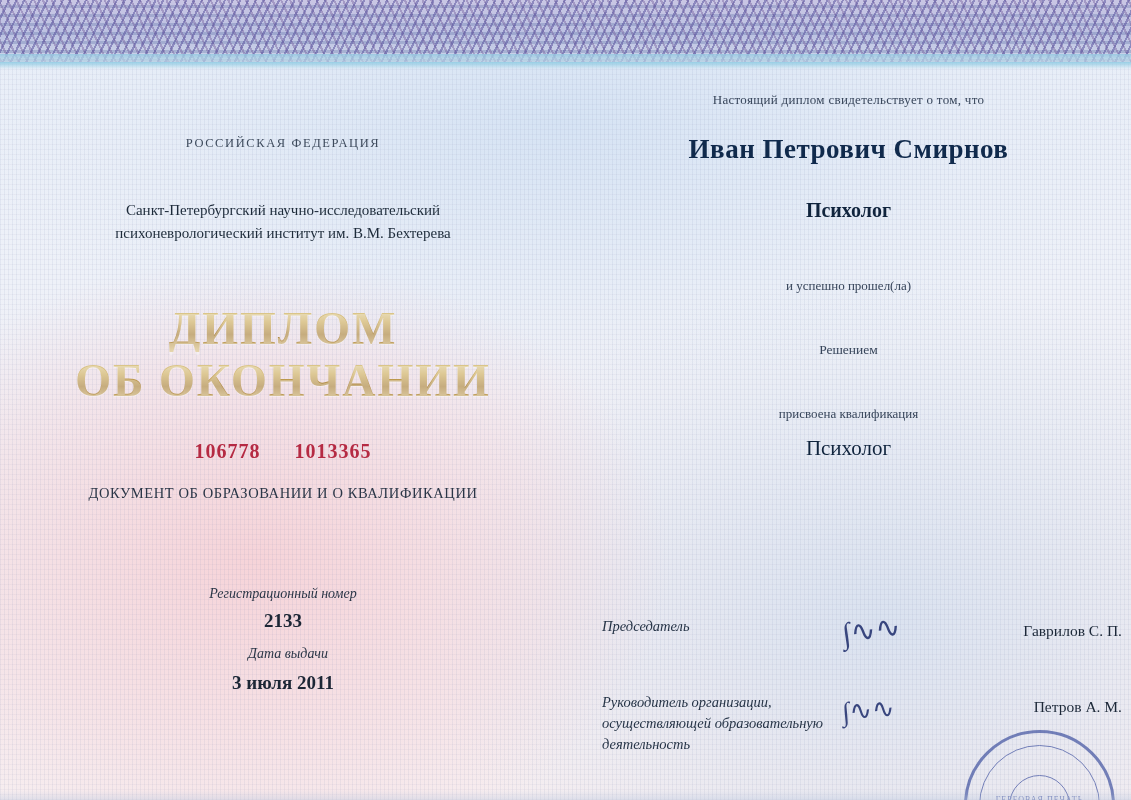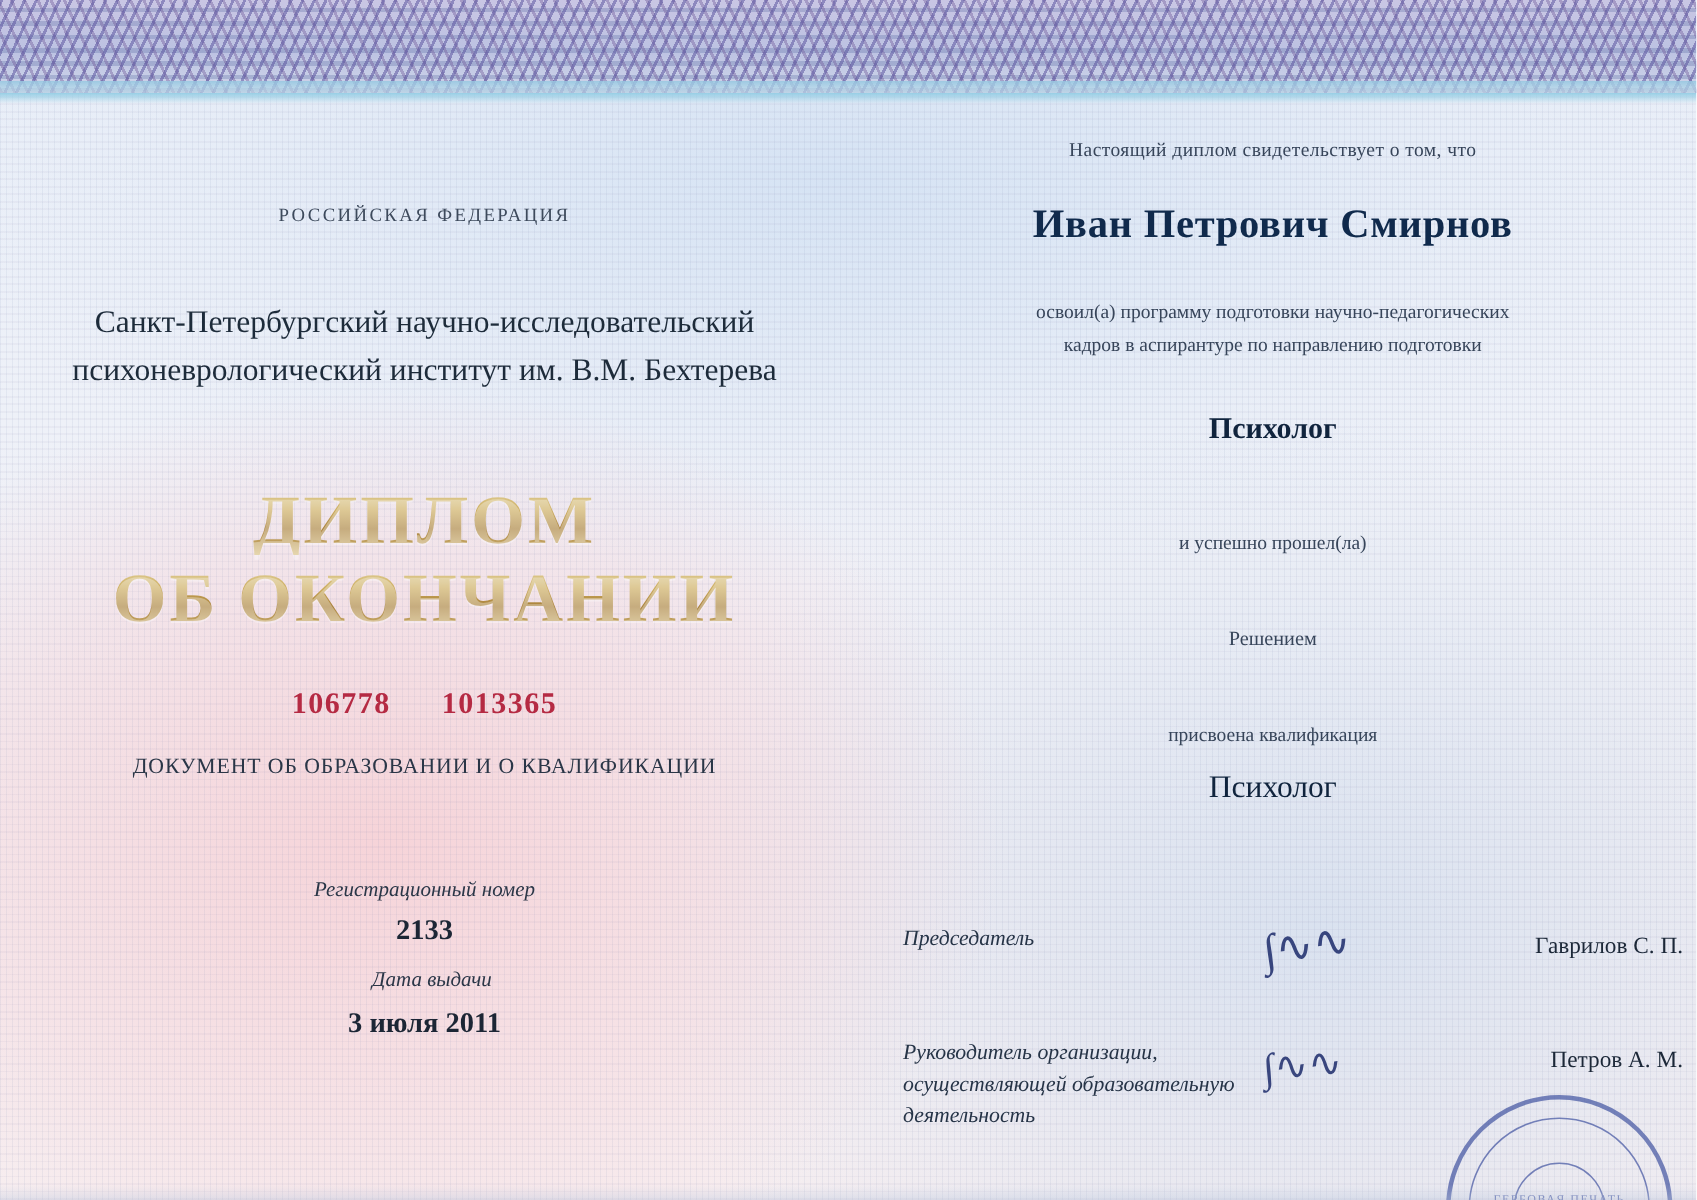--- a/index.html
+++ b/index.html
@@ -69,21 +69,21 @@
     color: #22313f;
   }
   .rf {
     margin-top: 66px;
     font-size: 12.5px;
     letter-spacing: 1.6px;
     color: #3d4a5c;
   }
   .inst {
     margin-top: 48px;
-    font-size: 21px;
+    font-size: 15px;
     line-height: 1.5;
     color: #1d2b3a;
   }
   .title-block {
     margin-top: 62px;
     line-height: 1.0;
   }
   .title-line {
     font-family: "Liberation Serif", serif;
     font-weight: bold;
@@ -106,21 +106,21 @@
     letter-spacing: 1px;
   }
   .serials span { margin: 0 14px; }
   .docline {
     margin-top: 22px;
     font-size: 14.5px;
     letter-spacing: 0.6px;
     color: #2a3647;
   }
   .reg-label {
-    margin-top: 66px;
+    margin-top: 84px;
     font-style: italic;
     font-size: 14px;
     color: #2a3647;
   }
   .reg-number {
     margin-top: 8px;
     font-size: 19px;
     font-weight: bold;
     color: #1c2635;
   }
@@ -294,24 +294,20 @@
     <div class="reg-label">Регистрационный номер</div>
     <div class="reg-number">2133</div>
     <div class="date-label">Дата выдачи</div>
     <div class="date-value">3 июля 2011</div>
   </div>
 
   <div class="right">
     <div class="r-intro">Настоящий диплом свидетельствует о том, что</div>
     <div class="r-name">Иван Петрович Смирнов</div>
 
-    <div class="r-program">
-      <div>освоил(а) программу подготовки научно-педагогических</div>
-      <div>кадров в аспирантуре по направлению подготовки</div>
-    </div>
 
     <div class="r-direction">Психолог</div>
     <div class="r-passed">и успешно прошел(ла)</div>
     <div class="r-decision">Решением</div>
     <div class="r-qual-label">присвоена квалификация</div>
     <div class="r-qual-value">Психолог</div>
 
     <div class="sig-row sig-row-1">
       <div class="sig-role">Председатель</div>
       <div class="sig-mark">

